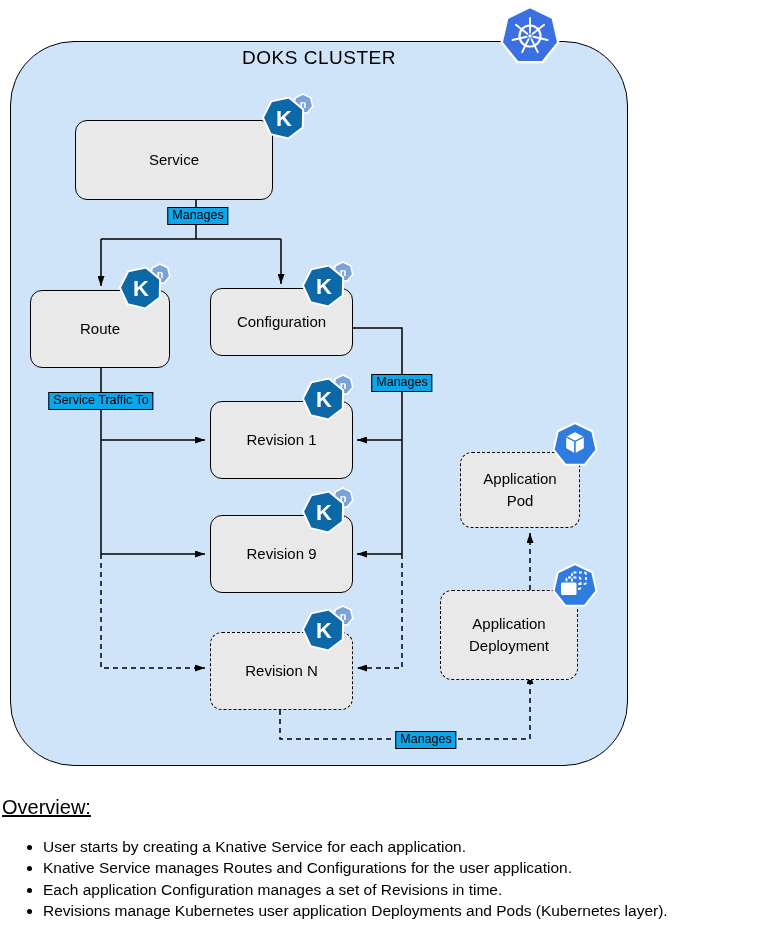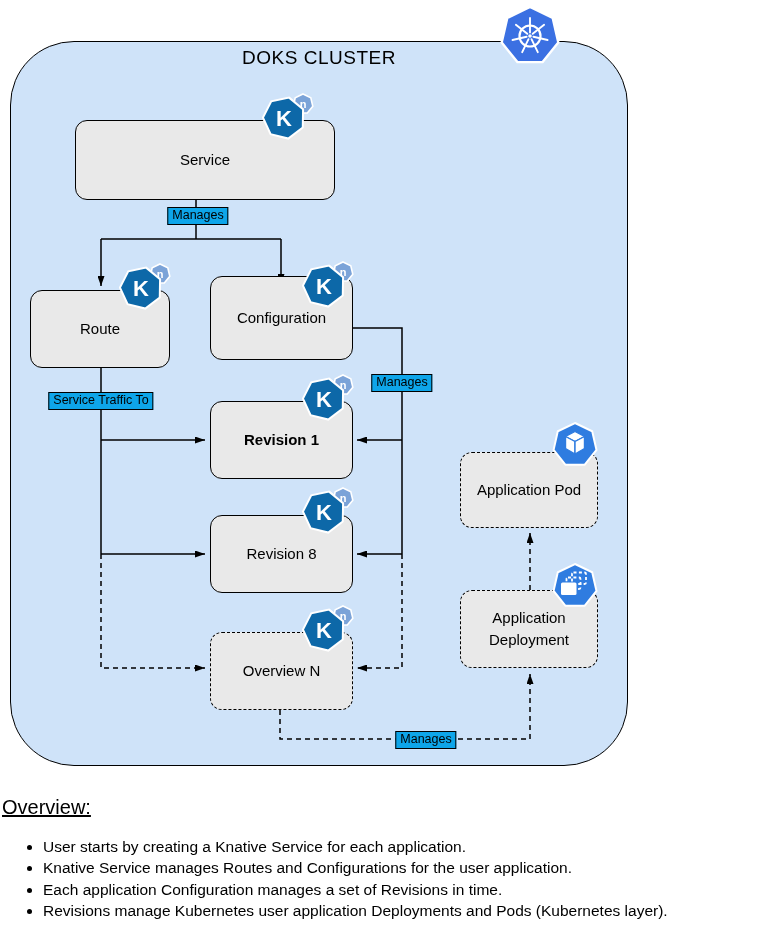--- a/index.html
+++ b/index.html
@@ -109,42 +109,42 @@
       <path d="M402 554 H357" marker-end="url(#arrow)"></path>
       <g stroke-dasharray="5 4">
         <path d="M101 554 V668 H205" marker-end="url(#arrow)"></path>
         <path d="M402 554 V668 H357" marker-end="url(#arrow)"></path>
         <path d="M280 710 V739 H530 V674" marker-end="url(#arrow)"></path>
         <path d="M530 590 V533" marker-end="url(#arrow)"></path>
       </g>
     </g>
   </svg>
 
-  <div class="node" style="left:75px;top:120px;width:260px;height:80px;">
+  <div class="node" style="left:75px;top:120px;width:198px;height:80px;">
     <span>Service</span>
   </div>
   <div class="node" style="left:30px;top:290px;width:140px;height:78px;">
     <span>Route</span>
   </div>
-  <div class="node" style="left:210px;top:276px;width:143px;height:84px;align-items:center;">
+  <div class="node" style="left:210px;top:288px;width:143px;height:68px;align-items:center;">
     <span>Configuration</span>
   </div>
-  <div class="node" style="left:210px;top:401px;width:143px;height:78px;font-weight:bold;">
+  <div class="node" style="left:210px;top:401px;width:143px;height:78px;">
     <span>Revision 1</span>
   </div>
   <div class="node" style="left:210px;top:515px;width:143px;height:78px;">
-    <span>Revision 8</span>
+    <span>Revision 9</span>
   </div>
   <div class="node dashed" style="left:210px;top:632px;width:143px;height:78px;">
-    <span>Overview N</span>
+    <span>Revision N</span>
   </div>
-  <div class="node dashed" style="left:460px;top:452px;width:138px;height:76px;">
+  <div class="node dashed" style="left:460px;top:452px;width:120px;height:76px;">
     <span>Application Pod</span>
   </div>
-  <div class="node dashed" style="left:460px;top:590px;width:138px;height:78px;">
+  <div class="node dashed" style="left:440px;top:590px;width:138px;height:90px;">
     <span>Application Deployment</span>
   </div>
 
   <svg class="icon" style="left:497px;top:6px;" width="66" height="62">
       <use href="#sym-k8s"></use>
     </svg>
   <svg class="icon" style="left:262px;top:92px;" width="52" height="50">
       <use href="#sym-knative"></use>
     </svg>
   <svg class="icon" style="left:119px;top:262px;" width="52" height="50">

